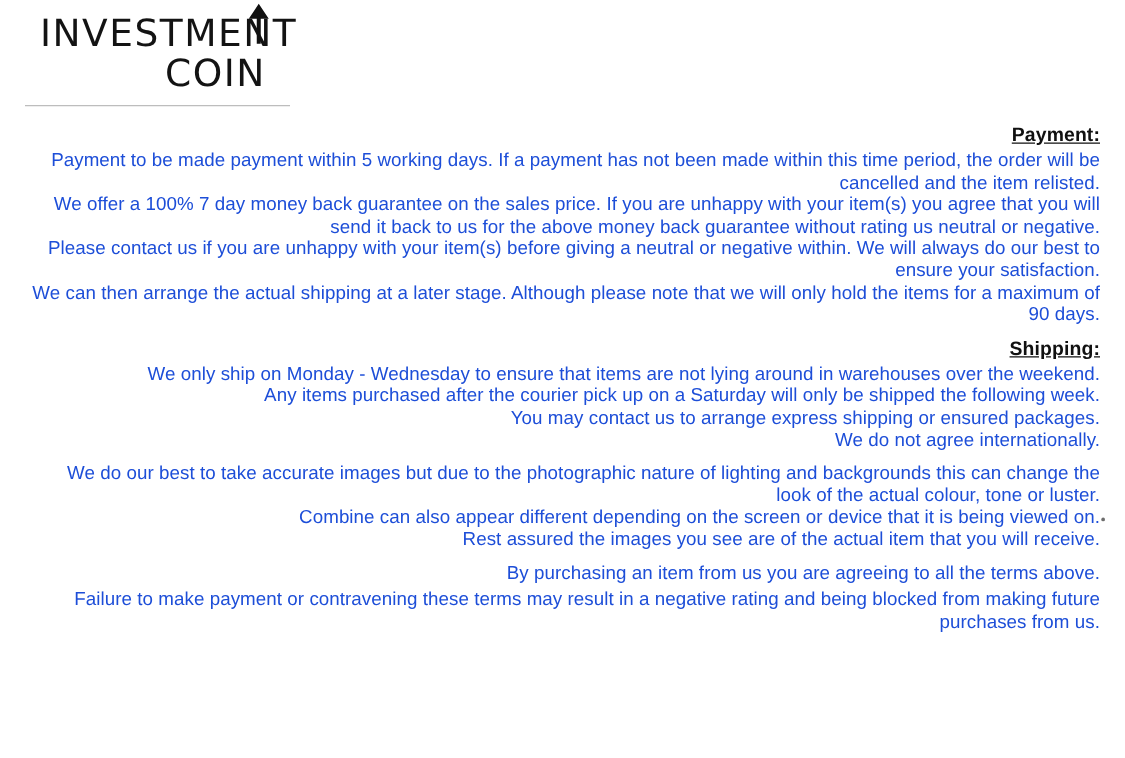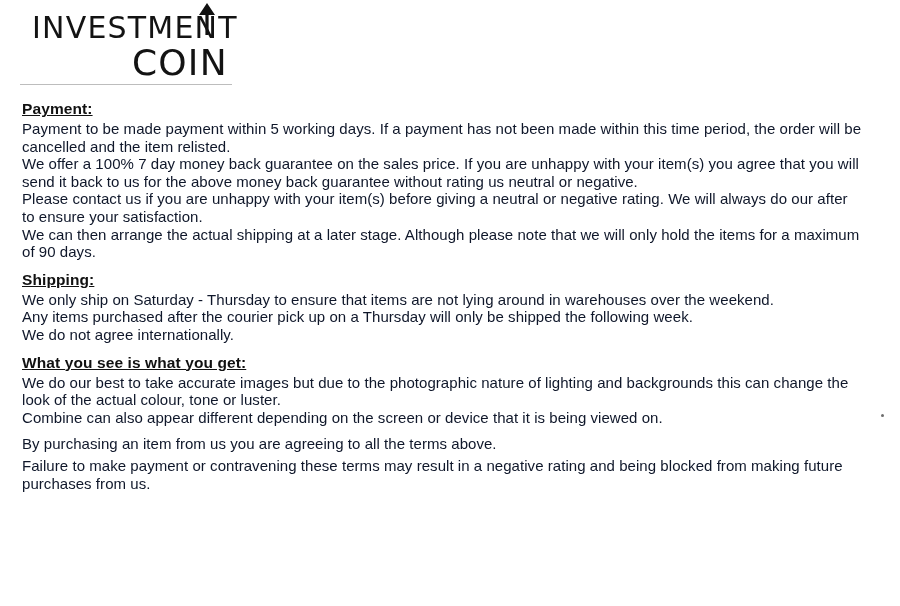--- a/index.html
+++ b/index.html
@@ -36,21 +36,21 @@
     letter-spacing: 1.2px;
     font-family: "DejaVu Sans", sans-serif;
     font-weight: 400;
     color: #131313;
     white-space: nowrap;
   }
   .logo-word-2 {
     position: absolute;
     left: 112px;
     top: 42px;
-    font-size: 36px;
+    font-size: 30px;
     letter-spacing: 1.2px;
     font-family: "DejaVu Sans", sans-serif;
     font-weight: 400;
     color: #131313;
     white-space: nowrap;
   }
   
   .logo-arrow {
     position: absolute;
     left: 176px;
@@ -66,35 +66,35 @@
     height: 1px;
     background: #bdbdbd;
   }
 
   
   .content {
     margin-top: 14px;
     margin-left: 8px;
     width: 858px;
   }
-  .section { margin-bottom: 2px; }
+  .section { margin-bottom: 2px; text-align: right; }
   .section-heading {
     font-size: 15.5px;
     font-weight: bold;
     text-decoration: underline;
     color: #111111;
     margin: 0 0 1px 0;
     line-height: 20px;
     letter-spacing: 0.1px;
   }
   .para {
     font-size: 15px;
     line-height: 17.6px;
-    margin: 0 16px 0 0;
-    color: #0f172a;
+    margin: 0 0 0 0;
+    color: #1d4ed8;
     letter-spacing: 0.05px;
   }
   .gap-sm { height: 7px; }
   .gap-xs { height: 4px; }
 
   .dot-mark {
     position: absolute;
     right: 16px;
     top: 414px;
     width: 3px;
@@ -119,39 +119,40 @@
   </div>
 
   <div class="divider"></div>
 
   <div class="content">
 
     <div class="section">
       <div class="section-heading">Payment:</div>
       <p class="para">Payment to be made payment within 5 working days. If a payment has not been made within this time period, the order will be cancelled and the item relisted.</p>
       <p class="para">We offer a 100% 7 day money back guarantee on the sales price. If you are unhappy with your item(s) you agree that you will send it back to us for the above money back guarantee without rating us neutral or negative.</p>
-      <p class="para">Please contact us if you are unhappy with your item(s) before giving a neutral or negative rating. We will always do our after to ensure your satisfaction.</p>
+      <p class="para">Please contact us if you are unhappy with your item(s) before giving a neutral or negative within. We will always do our best to ensure your satisfaction.</p>
       <p class="para">We can then arrange the actual shipping at a later stage. Although please note that we will only hold the items for a maximum of 90 days.</p>
     </div>
 
     <div class="gap-sm"></div>
 
     <div class="section">
       <div class="section-heading">Shipping:</div>
-      <p class="para">We only ship on Saturday - Thursday to ensure that items are not lying around in warehouses over the weekend.</p>
-      <p class="para">Any items purchased after the courier pick up on a Thursday will only be shipped the following week.</p>
+      <p class="para">We only ship on Monday - Wednesday to ensure that items are not lying around in warehouses over the weekend.</p>
+      <p class="para">Any items purchased after the courier pick up on a Saturday will only be shipped the following week.</p>
+      <p class="para">You may contact us to arrange express shipping or ensured packages.</p>
       <p class="para">We do not agree internationally.</p>
     </div>
 
     <div class="gap-sm"></div>
 
     <div class="section">
-      <div class="section-heading">What you see is what you get:</div>
       <p class="para">We do our best to take accurate images but due to the photographic nature of lighting and backgrounds this can change the look of the actual colour, tone or luster.</p>
       <p class="para">Combine can also appear different depending on the screen or device that it is being viewed on.</p>
+      <p class="para">Rest assured the images you see are of the actual item that you will receive.</p>
     </div>
 
     <div class="gap-sm"></div>
 
     <div class="section">
       <p class="para">By purchasing an item from us you are agreeing to all the terms above.</p>
       <div class="gap-xs"></div>
       <p class="para">Failure to make payment or contravening these terms may result in a negative rating and being blocked from making future purchases from us.</p>
     </div>
 

